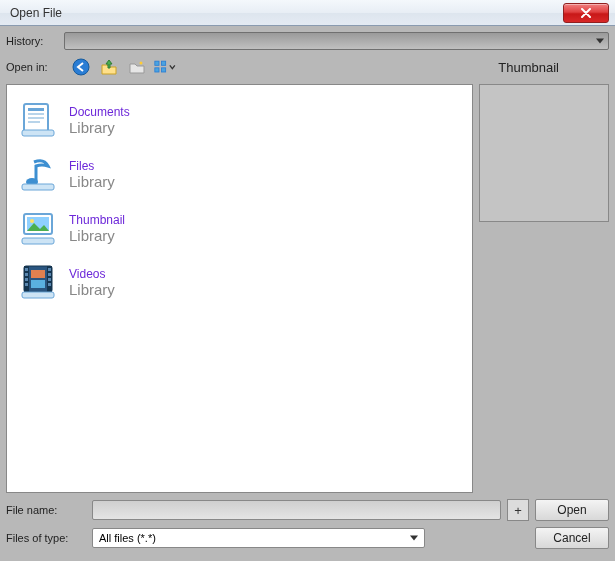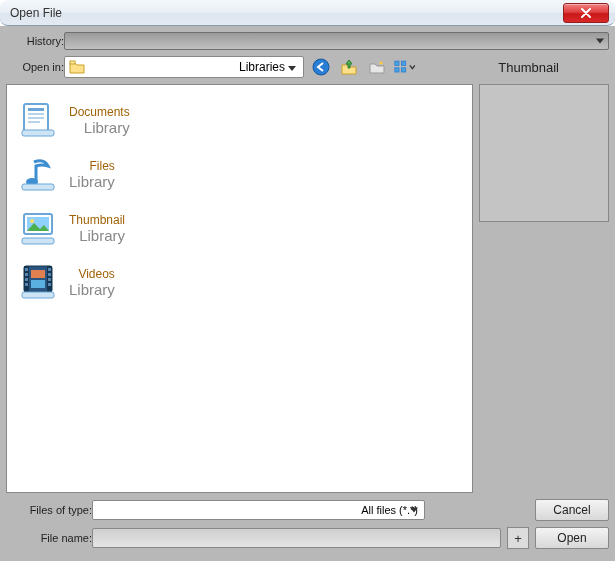--- a/index.html
+++ b/index.html
@@ -10,37 +10,36 @@
     background: #fff;
     width: 615px; height: 561px;
     overflow: hidden;
   }
   .titlebar {
     height: 26px;
     background: linear-gradient(to bottom, #f4f8fc 0%, #e8eef5 50%, #dde5ee 51%, #e4ebf3 100%);
     border-bottom: 1px solid #8a9bb0;
     display: flex; align-items: center; justify-content: space-between;
     padding-left: 10px;
-    border-radius: 8px;
   }
   .titlebar-title { color: #333; font-size: 12px; }
   .close-btn {
     width: 46px; height: 20px; margin-right: 6px;
     background: linear-gradient(to bottom, #f08080 0%, #e04040 45%, #c81818 55%, #d82828 100%);
     border: 1px solid #902020; border-radius: 3px;
     display: flex; align-items: center; justify-content: center;
     color: #fff; font-weight: bold; font-size: 11px;
     box-shadow: inset 0 1px 0 rgba(255,255,255,0.4);
     cursor: pointer;
   }
   .body-area {
     background: #b8b8b8;
     height: calc(561px - 26px);
     padding: 6px;
-    display: flex; flex-direction: column; text-align: right;
+    display: flex; flex-direction: column;
   }
   .row { display: flex; align-items: center; margin-bottom: 6px; }
   .lbl { color: #222; font-size: 11px; width: 58px; }
   .history-combo {
     flex: 1; height: 18px;
     background: linear-gradient(to bottom, #9a9a9a, #c0c0c0);
     border: 1px solid #707070; border-radius: 2px;
     position: relative;
   }
   .history-combo::after {
@@ -65,21 +64,21 @@
   .views-btn { display:flex; align-items:center; gap:2px; }
   .thumb-label { margin-left: auto; margin-right: 50px; color: #222; font-size: 13px; }
 
   .mid { flex: 1; display: flex; gap: 6px; min-height: 0; }
   .filelist {
     flex: 1; background: #fff; border: 1px solid #888;
     padding: 8px; overflow: auto;
   }
   .item { display:flex; align-items:center; gap: 10px; padding: 6px 2px; cursor:pointer;}
   .item .icn { width: 42px; height: 42px; display:flex; align-items:center; justify-content:center;}
-  .item .meta .name { color: #a16207; font-size: 12px; }
+  .item .meta .name { color: #6d28d9; font-size: 12px; }
   .item .meta .sub { color: #888; font-size: 15px; }
   .thumbpane {
     width: 130px; height: 138px; background: #c4c4c4;
     border: 1px solid #888;
   }
 
   .bottom { margin-top: 6px; }
   .bottom .row { margin-bottom: 6px; }
   .bottom .lbl2 { width: 86px; color:#222; font-size:11px; }
   .filename-input {
@@ -124,28 +123,20 @@
 
 <div class="body-area">
 
   <div class="row">
     <span class="lbl">History:</span>
     <div class="history-combo"></div>
   </div>
 
   <div class="row">
     <span class="lbl">Open in:</span>
-    <div class="lookin-combo">
-      <svg class="folder-ic" viewBox="0 0 16 14">
-          <path d="M1 3 h5 l2 2 h7 v8 h-14 z" fill="#ffe08a" stroke="#c9a227"></path>
-          <rect x="1" y="1" width="5" height="3" fill="#ffe9a8" stroke="#c9a227"></rect>
-        </svg>
-      <span class="txt">Libraries</span>
-      <span class="dd"></span>
-    </div>
     <div class="tool-icons">
       <div class="tool-btn">
         <svg width="18" height="18" viewBox="0 0 18 18">
             <circle cx="9" cy="9" r="8" fill="#2a7dd4" stroke="#155a9c"></circle>
             <path d="M11 5 L6 9 L11 13" fill="none" stroke="#fff" stroke-width="2"></path>
           </svg>
       </div>
       <div class="tool-btn">
         <svg width="18" height="18" viewBox="0 0 18 18">
             <path d="M2 7 h5 l2 2 h7 v7 h-14 z" fill="#ffe08a" stroke="#c9a227"></path>
@@ -249,34 +240,34 @@
       </div>
 
     </div>
     <div>
       <div class="thumbpane"></div>
     </div>
   </div>
 
   <div class="bottom">
     <div class="row">
-      <span class="lbl2">Files of type:</span>
-      <div class="filetype-combo">
-        <span class="txt">All files (*.*)</span>
-      </div>
-      <div class="spacer-btn"></div>
-      <div class="action-btn">
-          <span>Cancel</span>
-        </div>
-    </div>
-    <div class="row">
       <span class="lbl2">File name:</span>
       <div class="filename-input"></div>
       <div class="plus-btn">
           <span>+</span>
         </div>
       <div class="action-btn">
           <span>Open</span>
         </div>
     </div>
+    <div class="row">
+      <span class="lbl2">Files of type:</span>
+      <div class="filetype-combo">
+        <span class="txt">All files (*.*)</span>
+      </div>
+      <div class="spacer-btn"></div>
+      <div class="action-btn">
+          <span>Cancel</span>
+        </div>
+    </div>
   </div>
 
 </div>
 
 </body></html>

